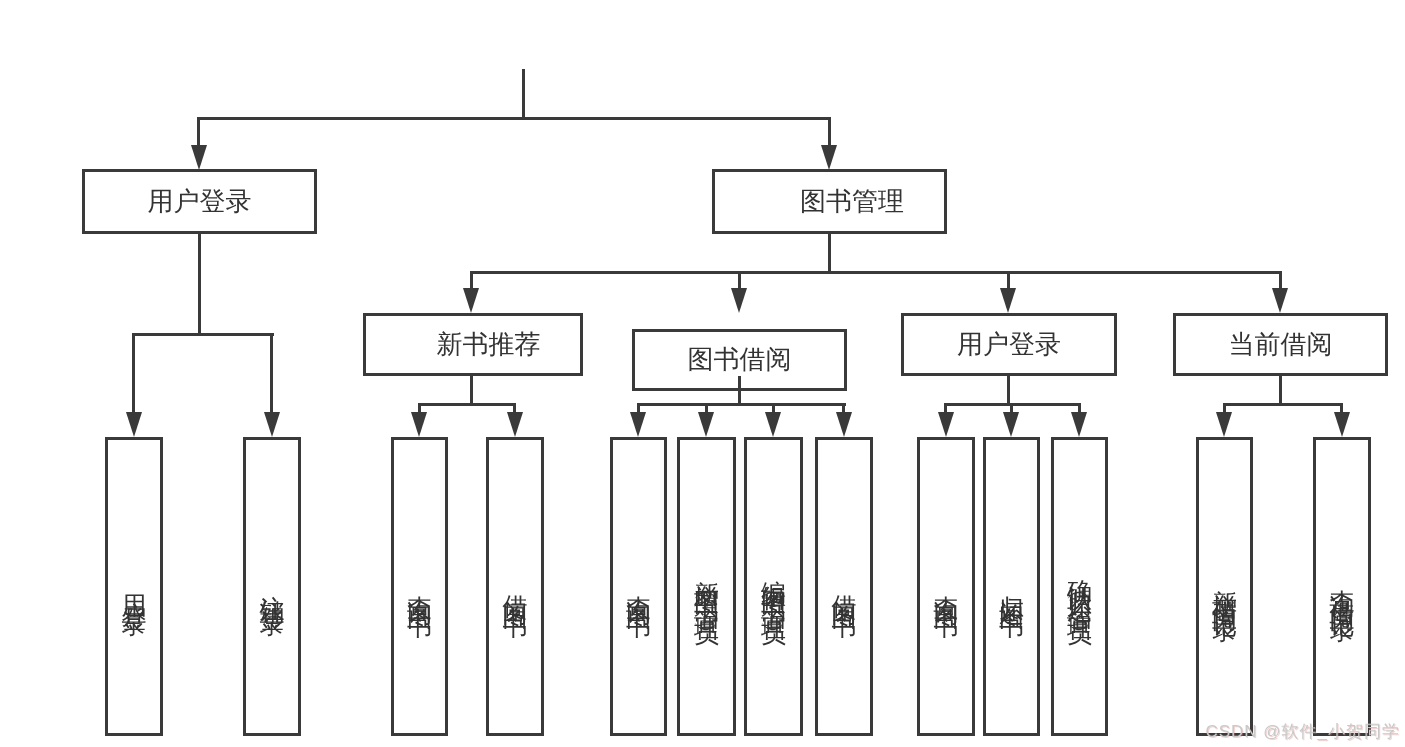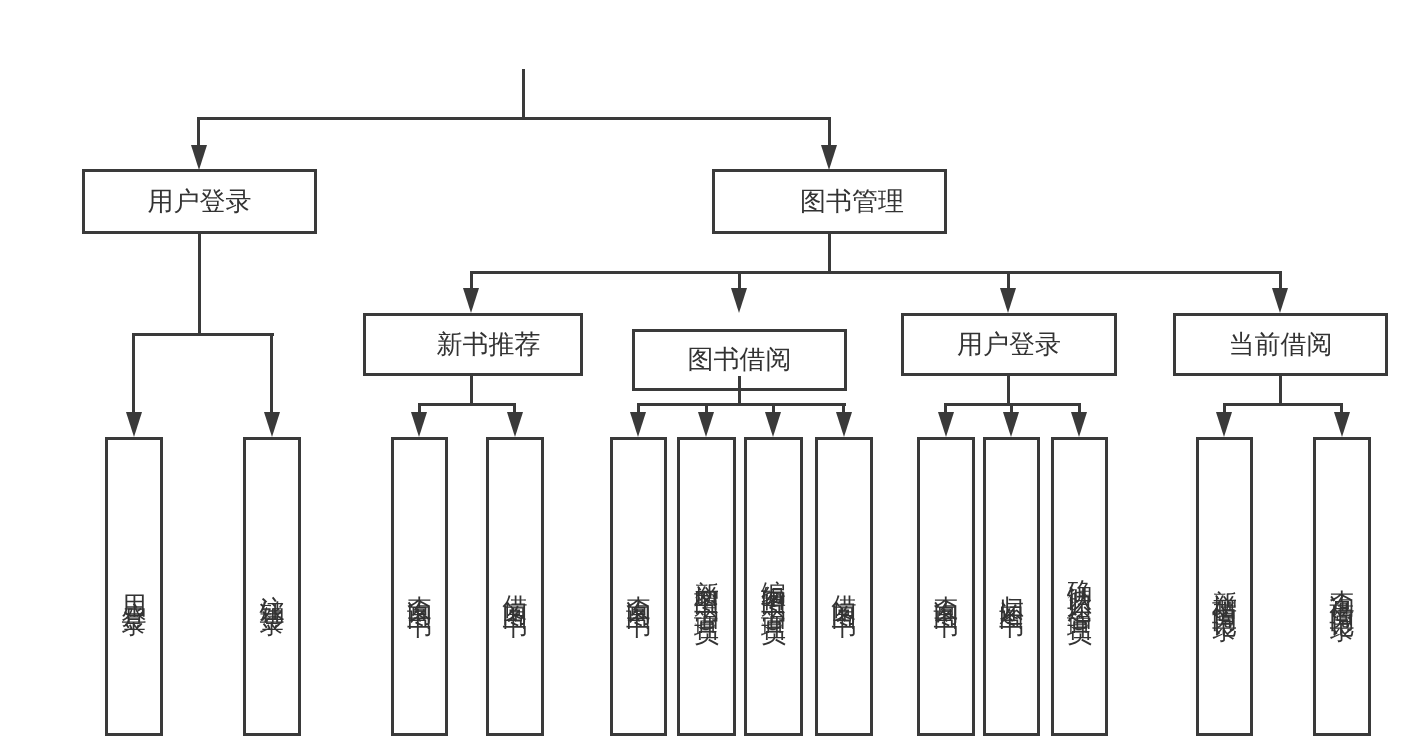--- a/index.html
+++ b/index.html
@@ -192,14 +192,15 @@
     <span>确认归还（管理员）</span>
   </div>
 
   <div class="bx vbx" style="left:1196px;top:437px;width:57px;height:299px;">
     <span>新增借阅记录</span>
   </div>
   <div class="bx vbx" style="left:1313px;top:437px;width:58px;height:299px;">
     <span>查询借阅记录</span>
   </div>
 
+  <div class="watermark">CSDN @软件_小贺同学</div>
 
 </div>
 
 </body></html>

